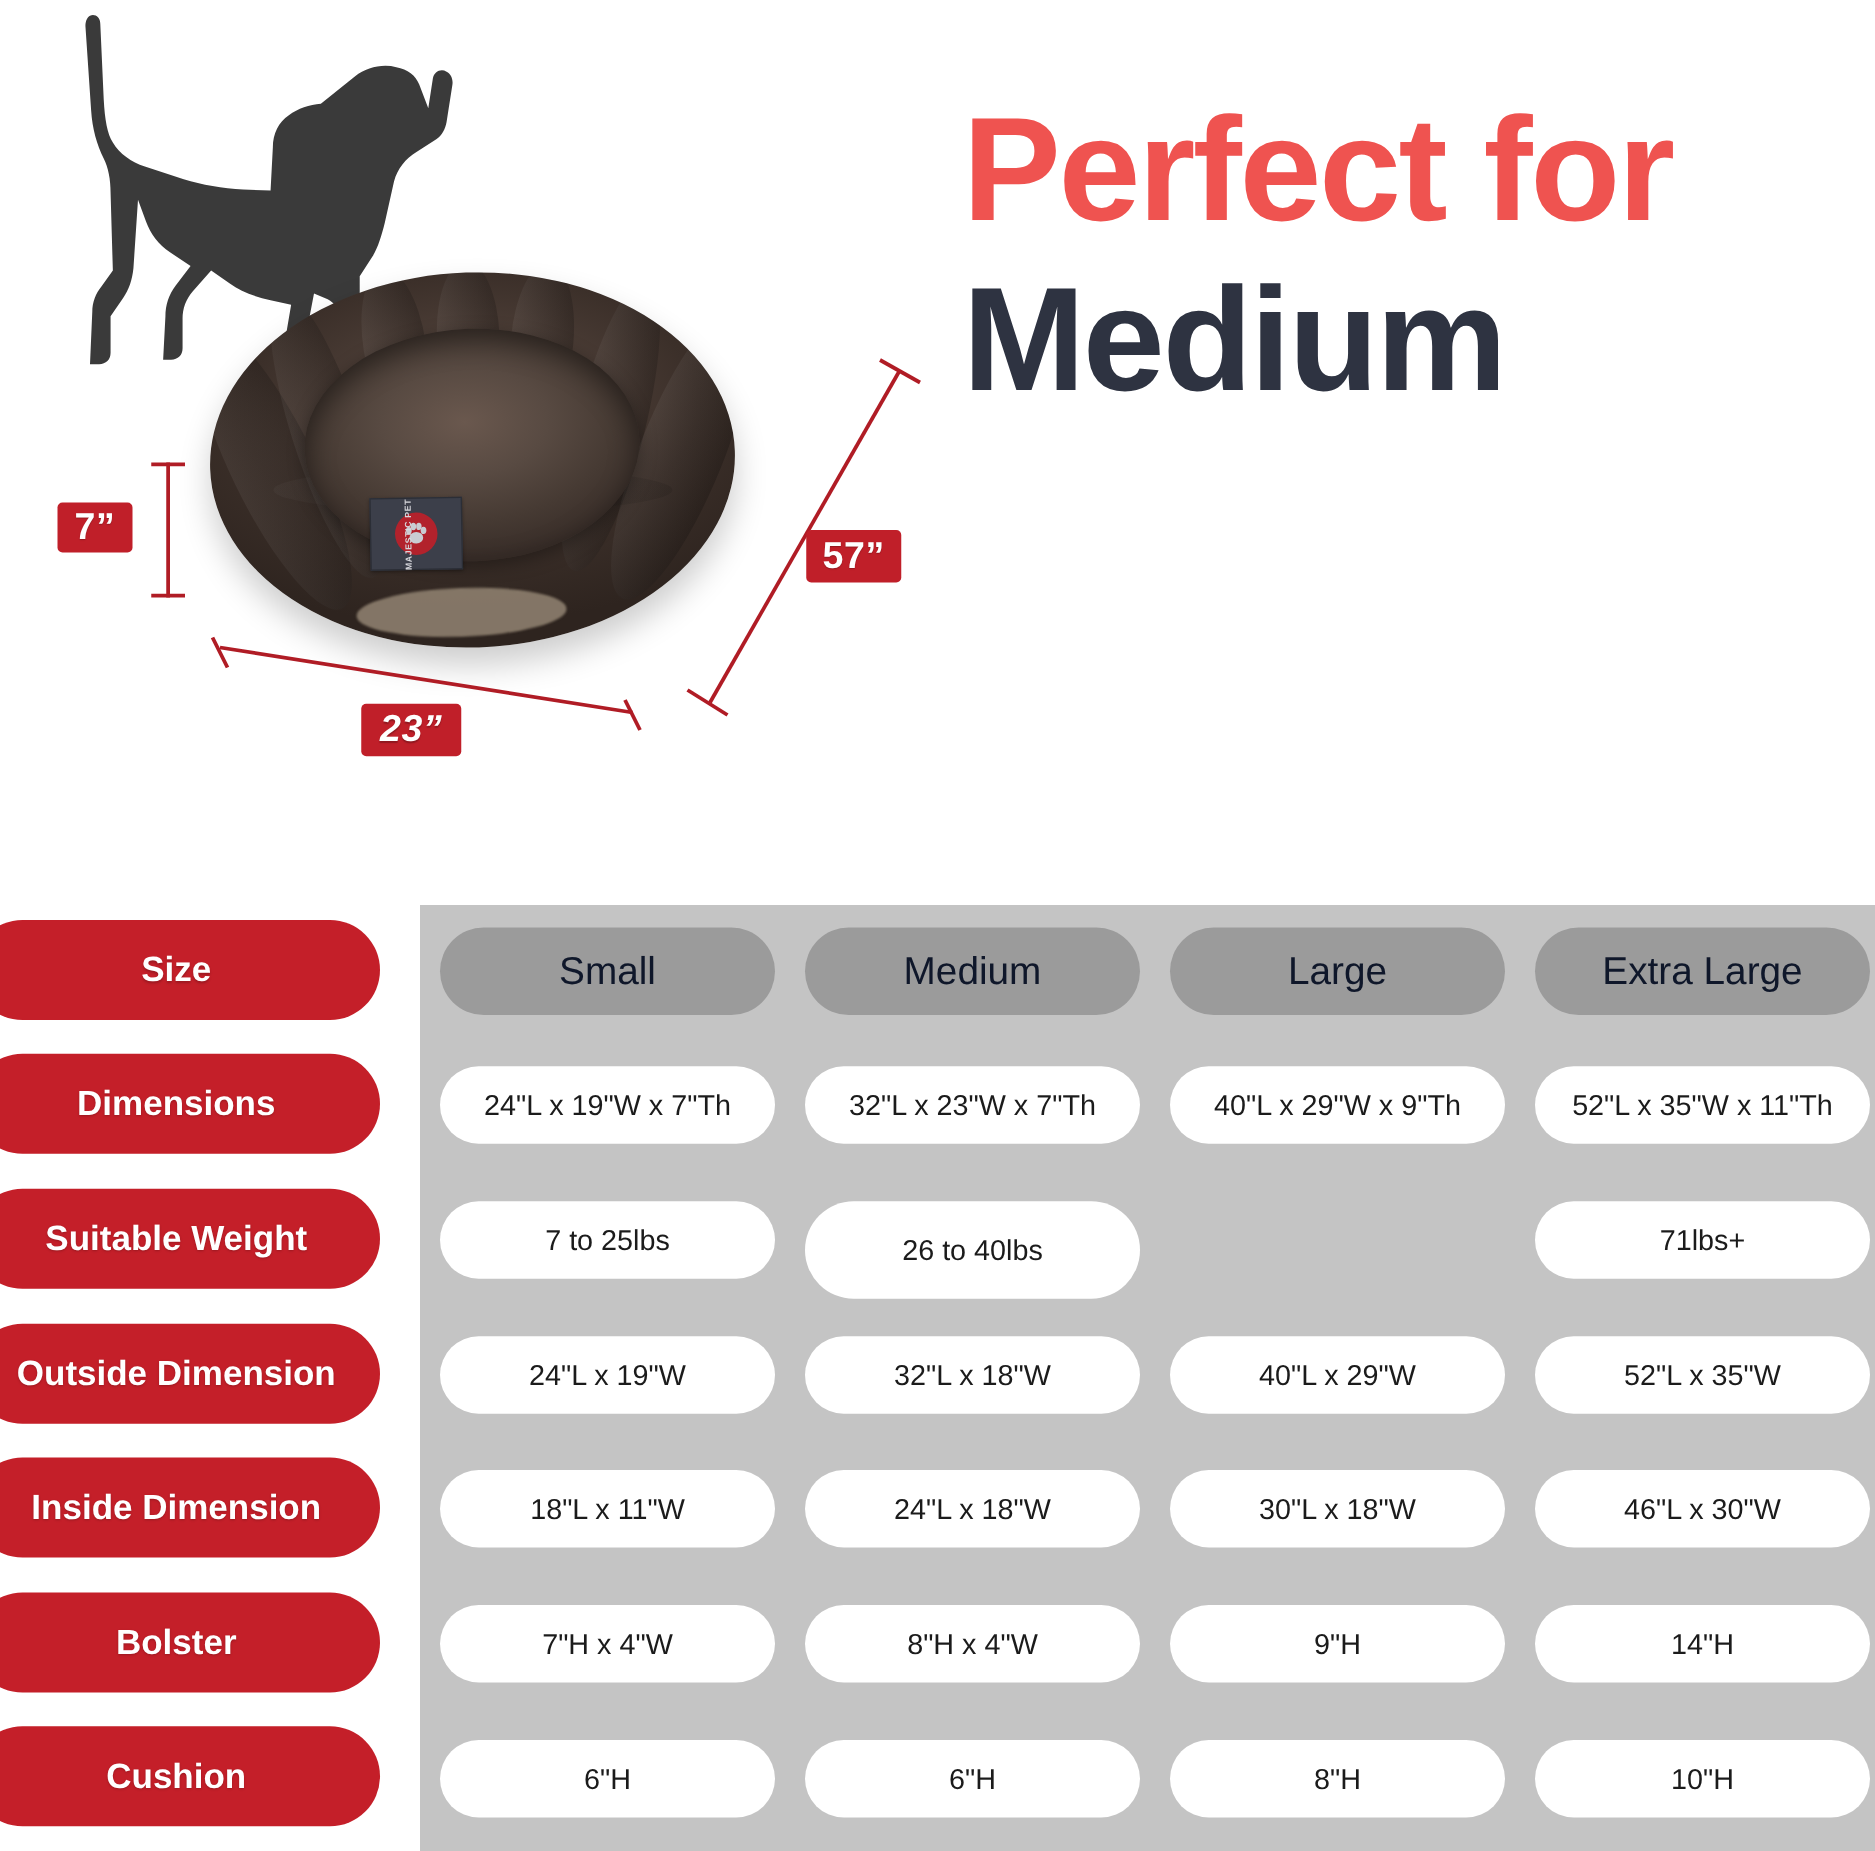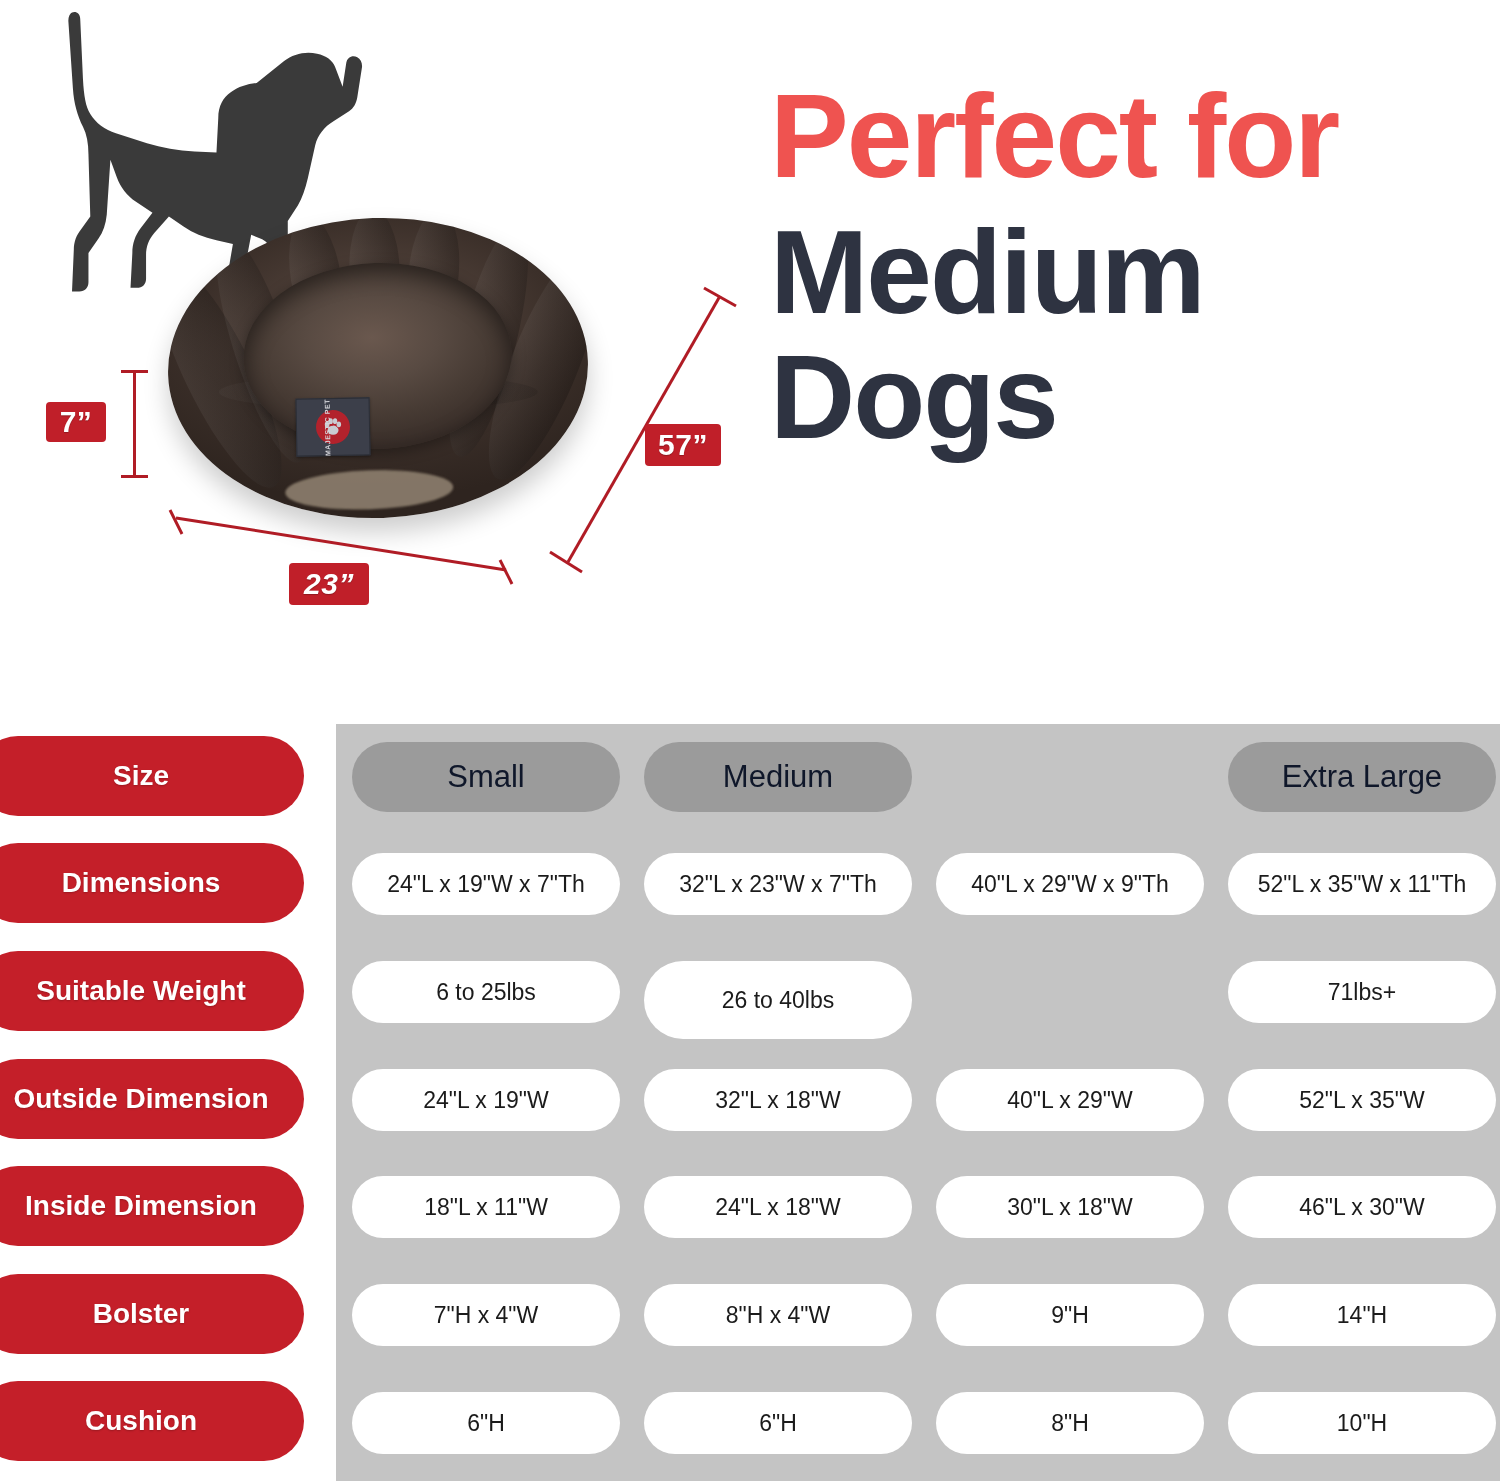--- a/index.html
+++ b/index.html
@@ -252,33 +252,33 @@
   <svg style="position:absolute; left:522px; top:280px;" width="220" height="300" viewBox="0 0 220 300">
     <line x1="198" y1="16" x2="46" y2="282" stroke="#B01C25" stroke-width="3"></line>
     <line x1="182" y1="8" x2="214" y2="26" stroke="#B01C25" stroke-width="3"></line>
     <line x1="28" y1="272" x2="60" y2="292" stroke="#B01C25" stroke-width="3"></line>
   </svg>
   <div class="dim-badge" style="left:645px; top:424px; width:76px; height:42px; font-size:30px;">57”</div>
 
   <div id="headline">
     <div class="l1">Perfect for</div>
     <div class="l2">Medium</div>
-    <div class="l3">Dogs</div>
   </div>
 </div>
 
 <div id="spec-panel">
     <div class="cell head" style="left: 16px; top: 18px; width: 268px; height: 70px;">Small</div>
     <div class="cell head" style="left: 308px; top: 18px; width: 268px; height: 70px;">Medium</div>
+    <div class="cell head" style="left: 600px; top: 18px; width: 268px; height: 70px;">Large</div>
     <div class="cell head" style="left: 892px; top: 18px; width: 268px; height: 70px; text-align: center;">Extra Large</div>
     <div class="cell" style="left: 16px; top: 129px; width: 268px; height: 62px;">24"L x 19"W x 7"Th</div>
     <div class="cell" style="left: 308px; top: 129px; width: 268px; height: 62px;">32"L x 23"W x 7"Th</div>
     <div class="cell" style="left: 600px; top: 129px; width: 268px; height: 62px;">40"L x 29"W x 9"Th</div>
     <div class="cell" style="left: 892px; top: 129px; width: 268px; height: 62px;">52"L x 35"W x 11"Th</div>
-    <div class="cell" style="left: 16px; top: 237px; width: 268px; height: 62px;">6 to 25lbs</div>
+    <div class="cell" style="left: 16px; top: 237px; width: 268px; height: 62px;">7 to 25lbs</div>
     <div class="cell" style="left: 308px; top: 237px; width: 268px; height: 78px;">26 to 40lbs</div>
     <div class="cell" style="left: 892px; top: 237px; width: 268px; height: 62px;">71lbs+</div>
     <div class="cell" style="left: 16px; top: 345px; width: 268px; height: 62px;">24"L x 19"W</div>
     <div class="cell" style="left: 308px; top: 345px; width: 268px; height: 62px;">32"L x 18"W</div>
     <div class="cell" style="left: 600px; top: 345px; width: 268px; height: 62px;">40"L x 29"W</div>
     <div class="cell" style="left: 892px; top: 345px; width: 268px; height: 62px;">52"L x 35"W</div>
     <div class="cell" style="left: 16px; top: 452px; width: 268px; height: 62px;">18"L x 11"W</div>
     <div class="cell" style="left: 308px; top: 452px; width: 268px; height: 62px;">24"L x 18"W</div>
     <div class="cell" style="left: 600px; top: 452px; width: 268px; height: 62px;">30"L x 18"W</div>
     <div class="cell" style="left: 892px; top: 452px; width: 268px; height: 62px;">46"L x 30"W</div>

